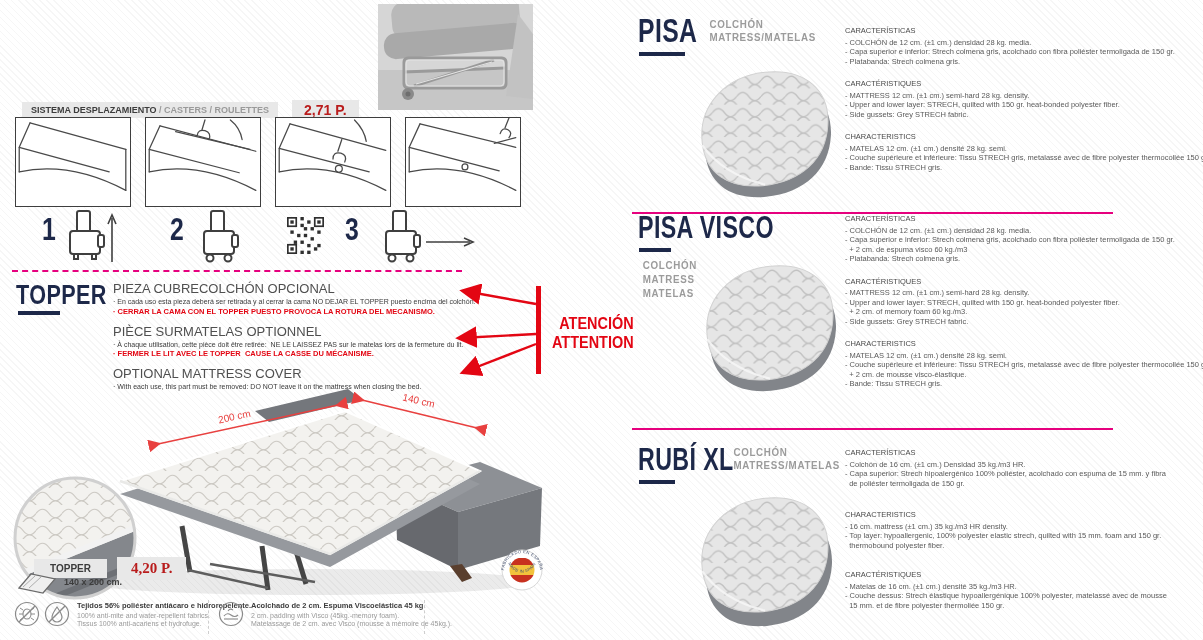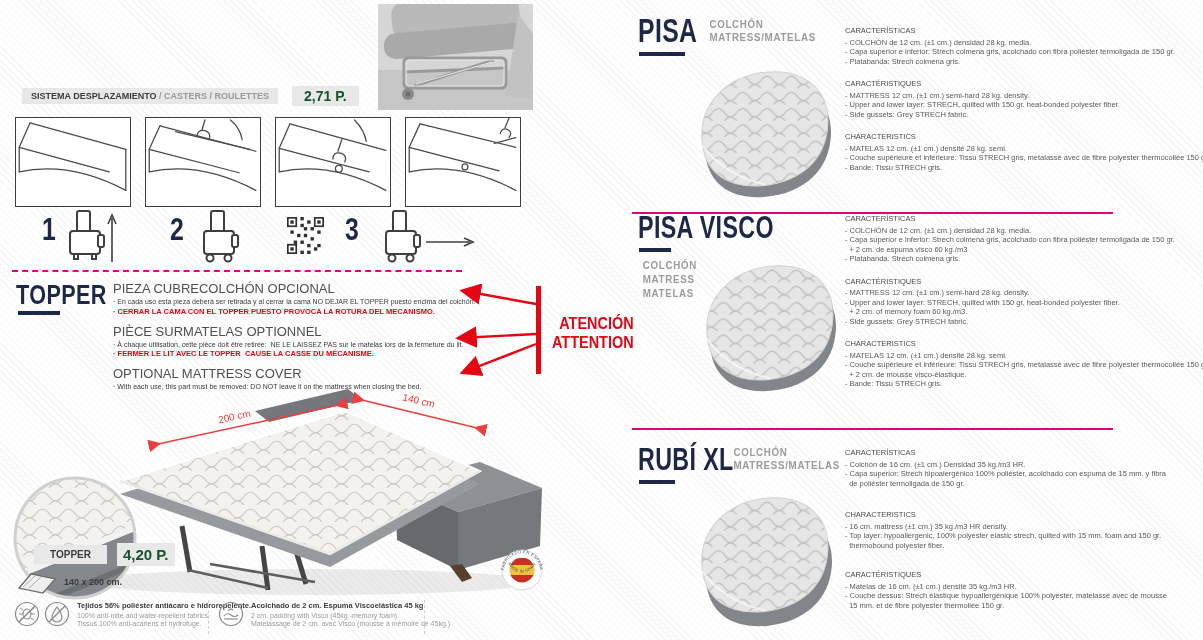--- a/index.html
+++ b/index.html
@@ -8,23 +8,23 @@
     background:
       repeating-linear-gradient(45deg, rgba(170,170,170,0.10) 0 1px, transparent 1px 5px),
       #ffffff;}
   .abs{position:absolute;}
   .cond{display:inline-block;transform-origin:left top;}
   .t-xl{font-size:29px;font-weight:bold;color:#1d2849;letter-spacing:.5px;transform:scaleX(.80);white-space:nowrap;}
   .t-lg{font-size:33px;font-weight:bold;color:#1d2849;letter-spacing:.5px;transform:scaleX(.75);white-space:nowrap;}
   .t-md{font-size:29px;font-weight:bold;color:#1d2849;letter-spacing:.5px;transform:scaleX(.75);white-space:nowrap;}
   .bar{position:absolute;height:4px;background:#1d2849;}
   .gsub{font-size:12px;font-weight:bold;color:#9b9b9b;letter-spacing:.8px;transform:scaleX(.85);white-space:nowrap;}
-  .badge{background:#e8e8e8;padding:3px 9px;font-size:9px;font-weight:bold;white-space:nowrap;}
+  .badge{background:#e8e8e8;padding:3px 9px;font-size:9px;font-weight:bold;white-space:nowrap;margin-top:14px;}
   .b-dark{color:#3c3c3c;} .b-grey{color:#9a9a9a;}
-  .price{color:#14532d;font-weight:bold;}
+  .price{color:#b91c1c;font-weight:bold;}
   .panel{background:#fff;border:1.5px solid #3e3e3e;box-sizing:border-box;}
   .step-num{font-size:31px;font-weight:bold;color:#1d2849;transform:scaleX(.8);transform-origin:left top;}
   .dash-div{border-top:2px dashed #e6007e;}
   .solid-div{border-top:2px solid #e6007e;}
   .t-head{font-size:13px;color:#4f4f4f;margin-bottom:2px;white-space:pre;}
   .t-line{font-size:7px;color:#3a3a3a;margin-bottom:1.5px;white-space:pre;}
   .t-warn{font-size:7.5px;font-weight:bold;color:#e30613;white-space:pre;}
   .t-block{margin-bottom:8px;}
   .attn{font-size:17px;font-weight:bold;color:#e30613;line-height:19px;transform:scaleX(.85);transform-origin:left top;white-space:nowrap;}
   .s-head{font-size:7.5px;color:#4a4a4a;line-height:9.5px;margin-bottom:2px;white-space:pre;}
@@ -299,21 +299,21 @@
         <rect x="498" y="179" width="28" height="10" fill="#f2c23c"></rect>
         <rect x="498" y="189" width="28" height="8" fill="#c8311f"></rect>
       </g>
       <text font-size="4.2" fill="#44506e" letter-spacing="0.3"><textPath href="#stTop" startOffset="50%" text-anchor="middle">FABRICADO EN ESPAÑA</textPath></text>
       <text font-size="4.2" fill="#44506e" letter-spacing="0.3"><textPath href="#stBot" startOffset="50%" text-anchor="middle">MADE IN SPAIN</textPath></text>
     </g>
   </svg>
 
   <div class="abs" style="left:34px;top:543px;display:flex;gap:10px;align-items:center;">
     <div class="badge b-dark" style="font-size:10px;padding:4px 16px;">TOPPER</div>
-    <div class="badge price" style="font-size:15px;padding:3px 6px;">4,20 P.</div>
+    <div class="badge price" style="font-size:15px;padding:3px 14px;font-family:Liberation Serif, serif;">4,20 P.</div>
   </div>
 
   <div class="abs sizerow" style="left:16px;top:570px;">
     <svg width="42" height="24" viewBox="0 0 42 24">
       <path d="M3 18 L15 4 L39 9 L27 23 Z" fill="#efefef" stroke="#6a6a6a" stroke-width="1.2"></path>
       <path d="M7 17 L19 6 M13 18 L25 7" stroke="#aeaeae" stroke-width="1"></path>
     </svg>
     <span class="sizetxt">140 x 200 cm.</span>
   </div>
 

